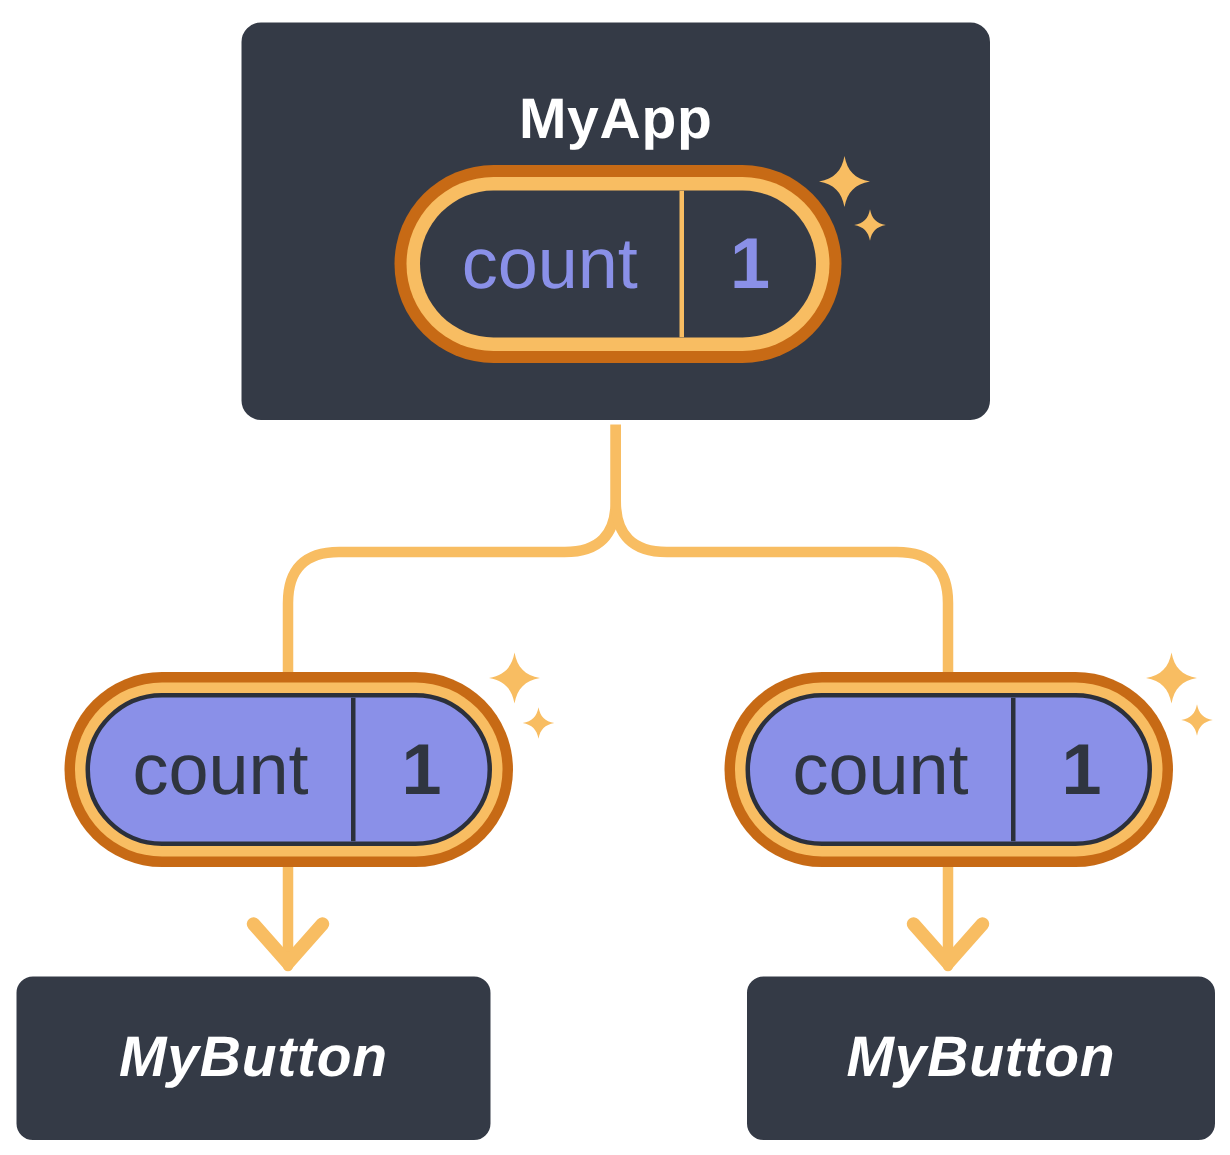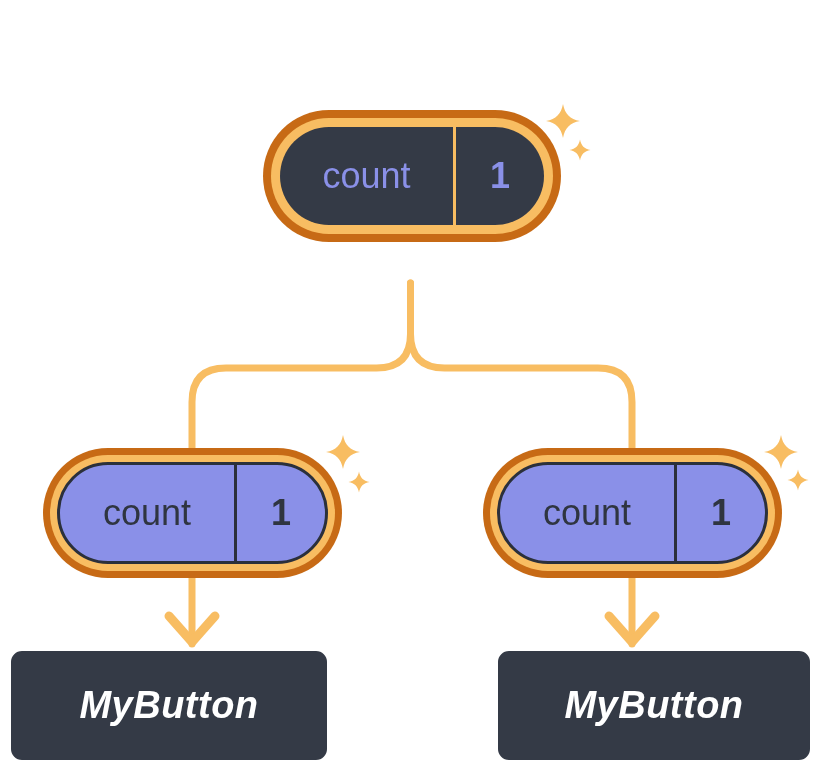--- a/index.html
+++ b/index.html
@@ -70,21 +70,21 @@
   .pill .core{
     box-sizing:border-box;
     width:100%;height:100%;
     border-radius:999px;
     display:flex;
     align-items:stretch;
     overflow:hidden;
   }
   .pill .cell{
     display:flex;align-items:center;justify-content:center;
-    font-size:36px;
+    font-size:48px;
   }
   .pill .cell.label{flex:1;}
   .pill .cell.value{width:88px;font-weight:700;}
   .pill .vdiv{width:3px;}
 
   .pill-state .core{background:var(--state-core-bg,#343a46);}
   .pill-state .cell{color:var(--state-text,#8a90e8);}
   .pill-state .vdiv{background:var(--ring-inner,#f8bd62);}
 
   .pill-prop .ring{padding:7px;}
@@ -106,20 +106,23 @@
 
 <div class="stage">
 
   <svg class="layer wires" viewBox="0 0 820 770" aria-hidden="true">
     <path class="wire" d="M410.5,283 L410.5,334 Q410.5,368 376.5,368 L226,368 Q192,368 192,402 L192,644"></path>
     <path class="wire" d="M410.5,283 L410.5,334 Q410.5,368 444.5,368 L598,368 Q632,368 632,402 L632,644"></path>
     <path class="arrowhead" d="M169,616 L192,642 L215,616"></path>
     <path class="arrowhead" d="M609,616 L632,642 L655,616"></path>
   </svg>
 
+  <div class="node root-node" style="left:158px;top:12px;width:505px;height:271px;">
+    <div class="node-title">MyApp</div>
+  </div>
 
   <div class="pill pill-state" style="left:263px;top:110px;width:298px;height:132px;">
     <div class="ring">
       <div class="core">
         <span class="cell label">count</span>
         <span class="vdiv"></span>
         <span class="cell value">1</span>
       </div>
     </div>
   </div>

